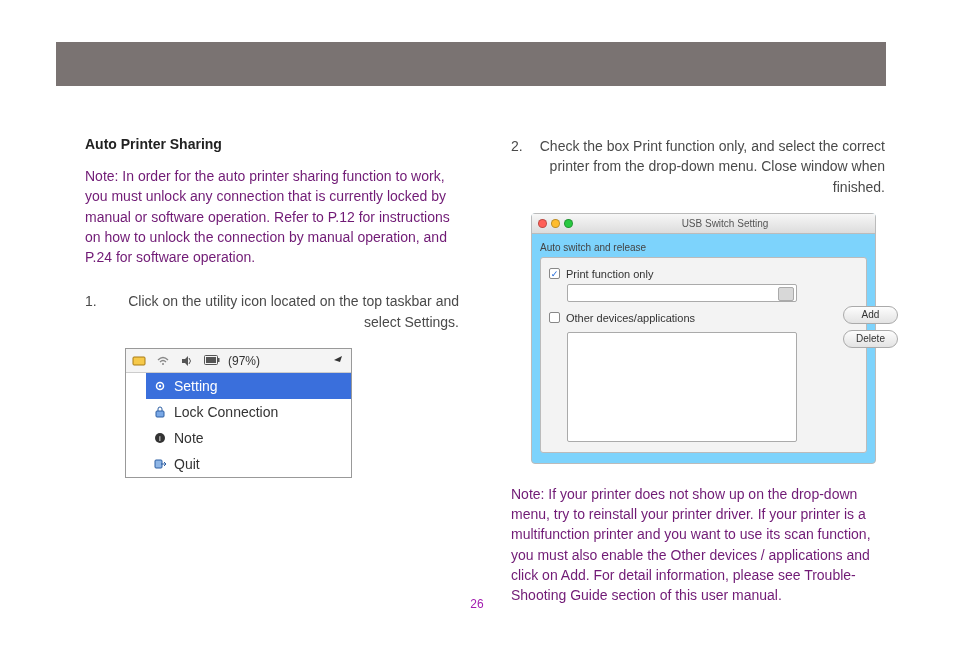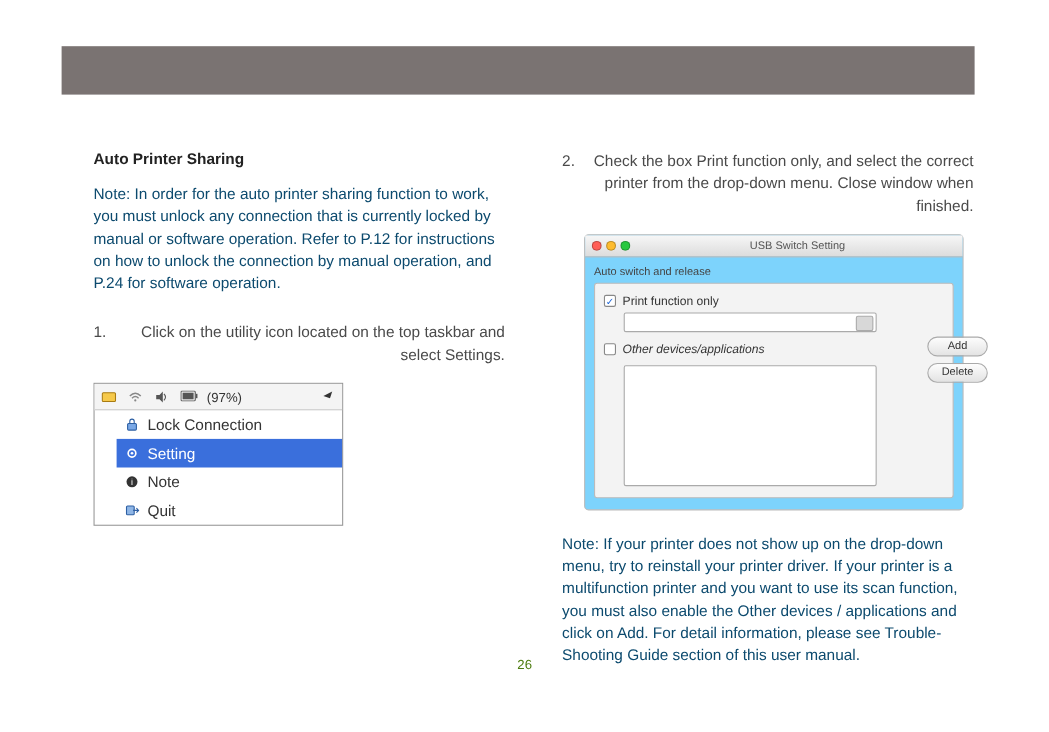--- a/index.html
+++ b/index.html
@@ -30,35 +30,36 @@
   .col { width: 382px; }
   .section-title {
     font-weight: bold;
     font-size: 14px;
     color: #222;
     margin-bottom: 14px;
   }
   .body-text {
     font-size: 14px;
     line-height: 1.45;
-    color: #0c4a6e;
+    color: #701a75;
     margin-bottom: 24px;
   }
   .step-row {
     display: flex;
     font-size: 14px;
     line-height: 1.45;
     color: #4a4a4a;
     margin-bottom: 16px;
   }
   .step-num { width: 24px; flex-shrink: 0; }
   .step-text { flex: 1; text-align: right; }
 
   
   .ss1 {
+    margin-left: 40px;
     width: 227px;
     border: 1px solid #999;
     background: #fff;
     font-size: 14px;
   }
   .ss1-bar {
     height: 24px;
     background: #f4f4f4;
     border-bottom: 1px solid #ccc;
     display: flex;
@@ -146,21 +147,21 @@
     border:1px solid #aaa; border-radius:9px;
     display:flex; align-items:center; justify-content:center;
   }
 
   .page-num {
     position:absolute;
     top: 597px;
     left: 0; right:0;
     text-align:center;
     font-size:12px;
-    color:#4d7c0f;
+    color:#a21caf;
   }
 
   
   .ico {
     width:14px; height:14px; display:inline-block;
   }
 </style>
 </head>
 <body>
 
@@ -206,37 +207,37 @@
         </span>
         <span class="pct">(97%)</span>
         <span class="spacer"></span>
         <span class="ico">
           <svg viewBox="0 0 14 14" width="14" height="14">
               <path d="M11 2 L3 6 L9 8 Z" fill="#333"></path>
             </svg>
         </span>
       </div>
       <div class="ss1-menu">
+        <div class="ss1-item sel">
+          <span class="mi-icon">
+            <svg viewBox="0 0 14 14" width="14" height="14">
+                <circle cx="7" cy="7" r="3.5" fill="none" stroke="#fff" stroke-width="1.5"></circle>
+                <circle cx="7" cy="7" r="1.2" fill="#fff"></circle>
+              </svg>
+          </span>
+          <span>Setting</span>
+        </div>
         <div class="ss1-item">
           <span class="mi-icon">
             <svg viewBox="0 0 14 14" width="14" height="14">
                 <rect x="3" y="6" width="8" height="6" rx="1" fill="#7aa8e6" stroke="#2d5fa3"></rect>
                 <path d="M5 6 V4 a2 2 0 0 1 4 0 V6" fill="none" stroke="#2d5fa3"></path>
               </svg>
           </span>
           <span>Lock Connection</span>
-        </div>
-        <div class="ss1-item sel">
-          <span class="mi-icon">
-            <svg viewBox="0 0 14 14" width="14" height="14">
-                <circle cx="7" cy="7" r="3.5" fill="none" stroke="#fff" stroke-width="1.5"></circle>
-                <circle cx="7" cy="7" r="1.2" fill="#fff"></circle>
-              </svg>
-          </span>
-          <span>Setting</span>
         </div>
         <div class="ss1-item">
           <span class="mi-icon">
             <svg viewBox="0 0 14 14" width="14" height="14">
                 <circle cx="7" cy="7" r="5" fill="#333"></circle>
                 <text x="7" y="10" text-anchor="middle" font-size="8" fill="#fff">i</text>
               </svg>
           </span>
           <span>Note</span>
         </div>
@@ -269,21 +270,21 @@
         <div class="ss2-title">USB Switch Setting</div>
       </div>
       <div class="ss2-body">
         <div class="ss2-sub">Auto switch and release</div>
         <div class="ss2-group">
           <div class="ss2-row">
             <span class="ss2-check">✓</span>
             <span>Print function only</span>
           </div>
           <div class="ss2-select"></div>
-          <div class="ss2-row" style="margin-top:6px;font-style:italic;">
+          <div class="ss2-row" style="margin-top:6px;">
             <span class="ss2-check"></span>
             <span>Other devices/applications</span>
           </div>
           <div class="ss2-listbox"></div>
           <div class="ss2-btns">
             <div class="ss2-btn">
                 <span>Add</span>
               </div>
             <div class="ss2-btn">
                 <span>Delete</span>

